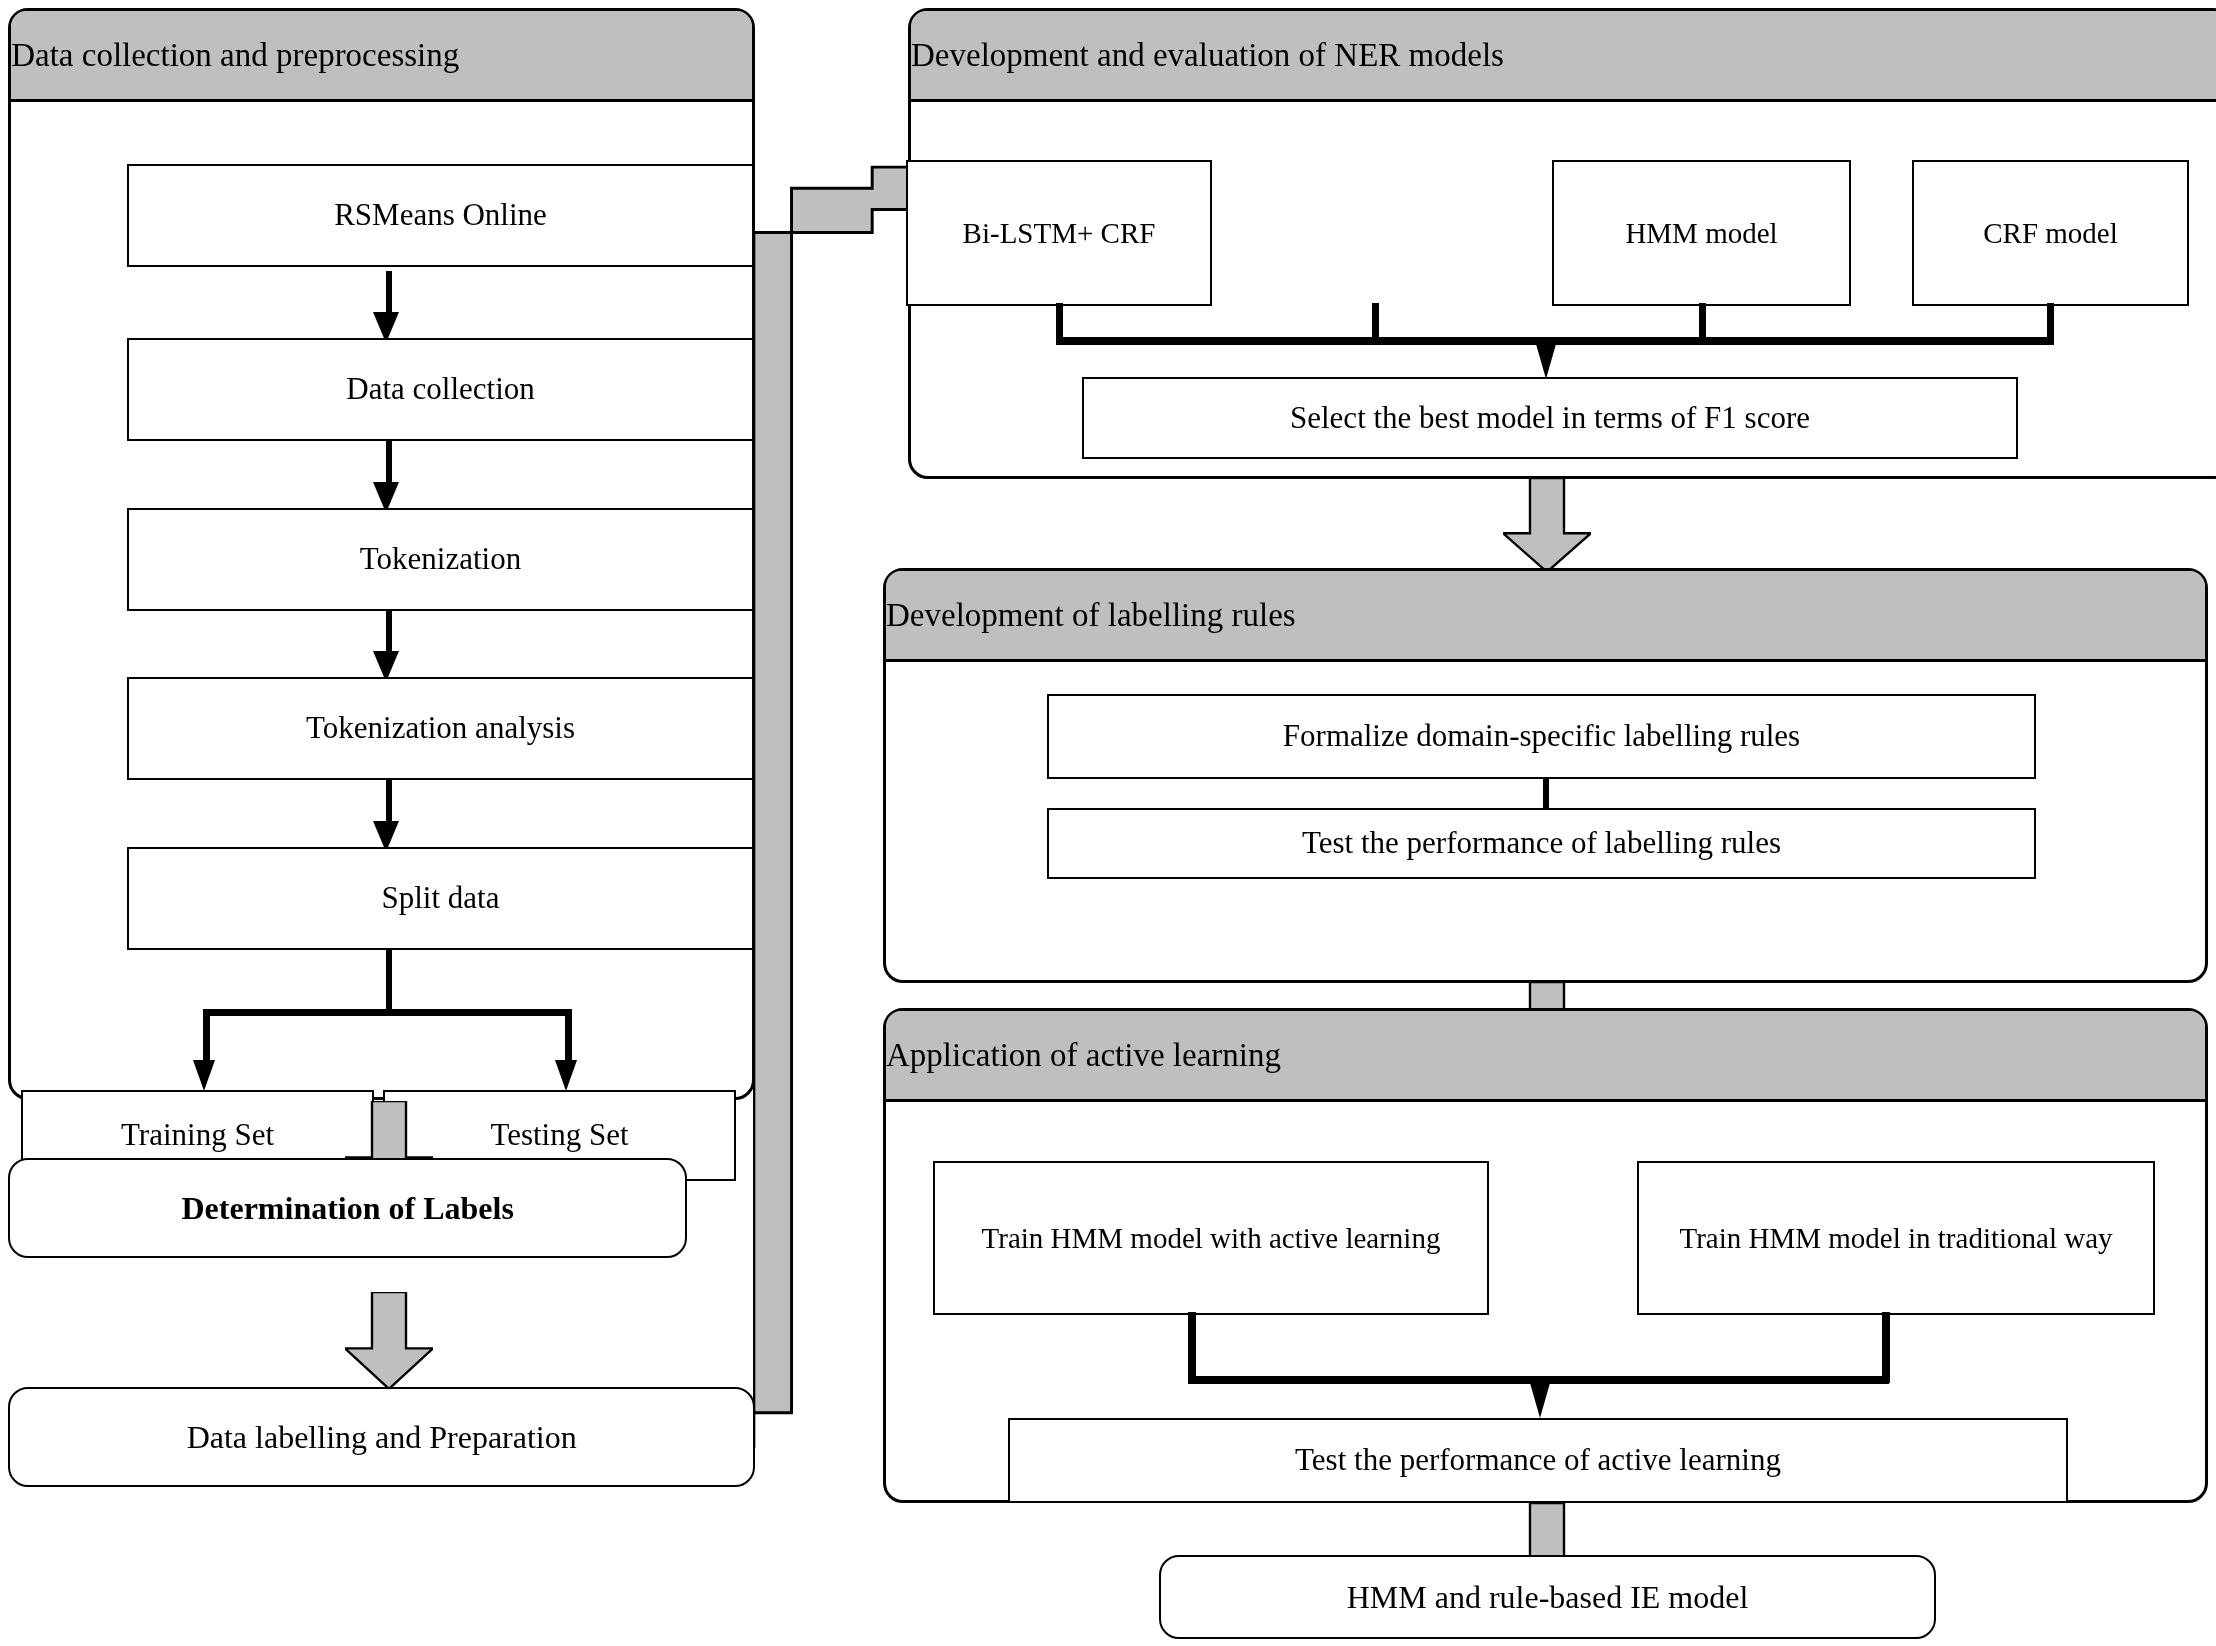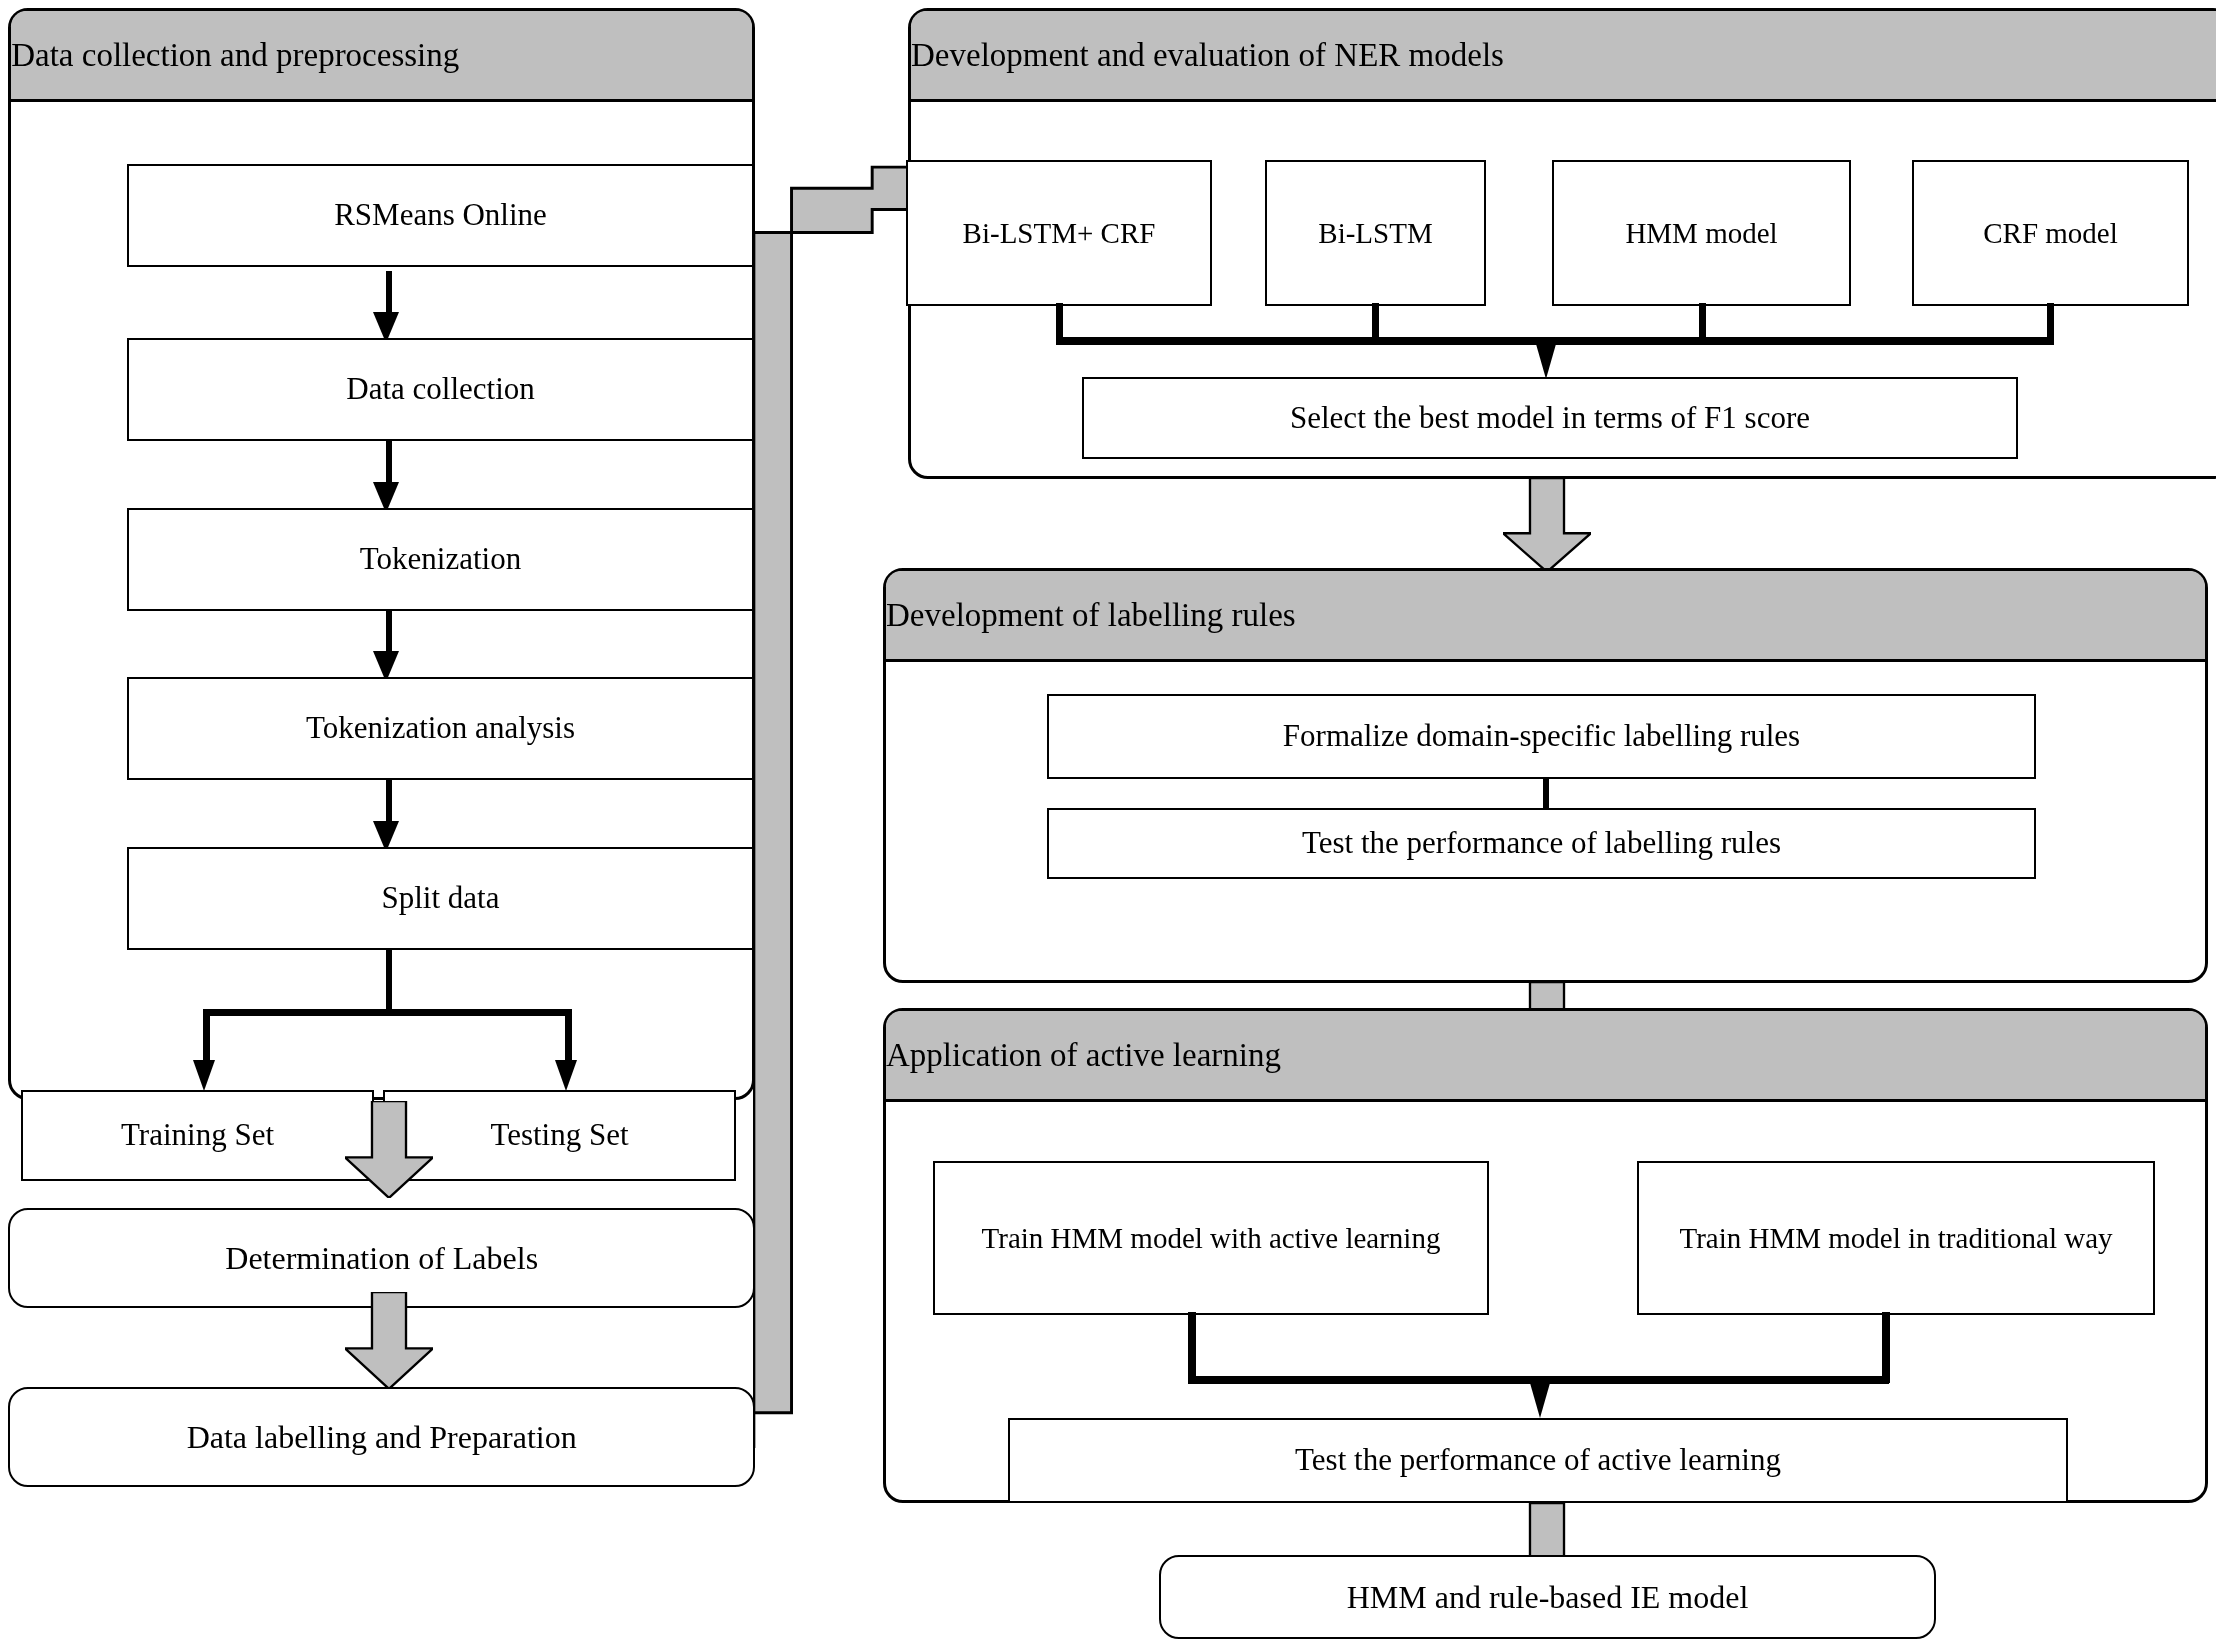--- a/index.html
+++ b/index.html
@@ -123,21 +123,21 @@
     <span>Training Set</span>
   </div>
   <div class="box t52" style="left:383px; top:1090px; width:353px; height:91px;">
     <span>Testing Set</span>
   </div>
 
   <svg class="blockarrow" style="left:345px; top:1101px;" width="88" height="97" viewBox="0 0 150 165">
     <polygon points="46,0 104,0 104,96 150,96 75,165 0,96 46,96" fill="#bfbfbf" stroke="#000" stroke-width="4"></polygon>
   </svg>
 
-  <div class="rbox t54" style="left:8.2px; top:1208px; width:747px; height:100px;">
+  <div class="rbox t54" style="left:8.2px; top:1158px; width:679px; height:100px;font-weight:bold;">
     <span>Determination of Labels</span>
   </div>
 
   <svg class="blockarrow" style="left:345px; top:1292px;" width="88" height="97" viewBox="0 0 150 165">
     <polygon points="46,0 104,0 104,96 150,96 75,165 0,96 46,96" fill="#bfbfbf" stroke="#000" stroke-width="4"></polygon>
   </svg>
 
   <div class="rbox t54" style="left:8.2px; top:1387px; width:747px; height:100px;">
     <span>Data labelling and Preparation</span>
   </div>
@@ -164,23 +164,20 @@
 
   <div class="group" style="left:883px; top:8.2px; width:1325px; height:471px;margin-left:25px;">
     <div class="group-header t56" style="height:88px;">
       <span>Development and evaluation of NER models</span>
     </div>
   </div>
 
   <div class="box t50" style="left:906px; top:160px; width:306px; height:146px; padding:0 10.6px;">
     <span>Bi-LSTM+ CRF</span>
   </div>
-  <div class="box t50" style="left:1265px; top:160px; width:221px; height:146px;">
-    <span>Bi-LSTM</span>
-  </div>
   <div class="box t50" style="left:1552px; top:160px; width:299px; height:146px;">
     <span>HMM model</span>
   </div>
   <div class="box t50" style="left:1912px; top:160px; width:277px; height:146px;">
     <span>CRF model</span>
   </div>
 
   <div class="vline" style="left:1056px; top:303px; width:6.5px; height:39px;"></div>
   <div class="vline" style="left:1372px; top:303px; width:6.5px; height:39px;"></div>
   <div class="vline" style="left:1699px; top:303px; width:6.5px; height:39px;"></div>

